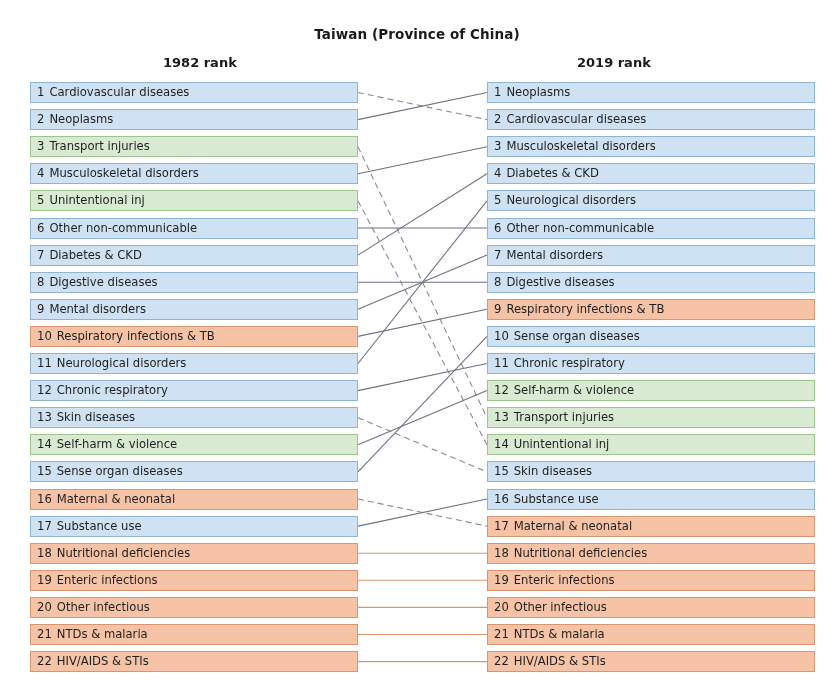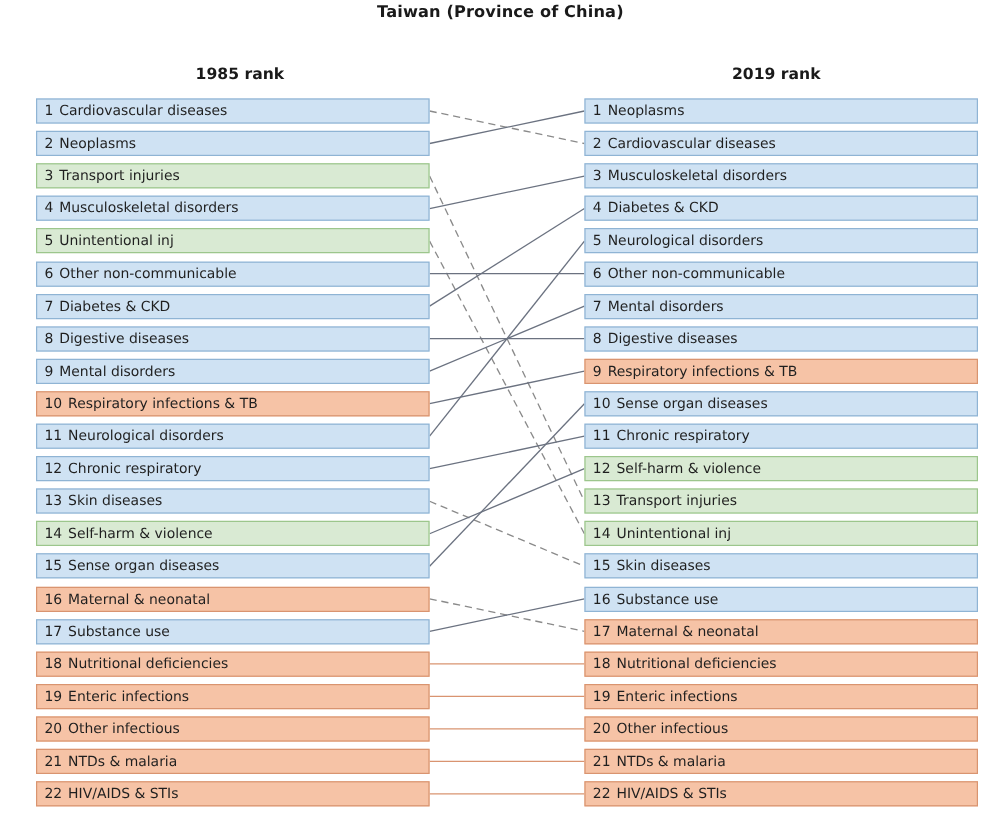--- a/index.html
+++ b/index.html
@@ -9,38 +9,38 @@
     background:#ffffff;
     font-family:"DejaVu Sans","Liberation Sans",sans-serif;
     color:#1a1a1a;
     overflow:hidden;
     position:relative;
   }
   #chart-root{position:relative;width:834px;height:680px;}
 
   
   .title-block{
-    position:absolute;left:0;top:2px;width:834px;
+    position:absolute;left:0;top:26px;width:834px;
     text-align:center;
   }
   .title-line{
     font-size:13.5px;font-weight:bold;line-height:17px;
     letter-spacing:.1px;
     color:#1a1a1a;
   }
 
   
   .col-header{
     position:absolute;top:55px;
     font-size:13px;font-weight:bold;
     color:#1a1a1a;
     white-space:nowrap;
   }
   #header-1990{left:163px;}
-  #header-2019{left:610px;}
+  #header-2019{left:577px;}
 
   
   .rank-column{position:absolute;top:82px;width:328px;}
   #column-1990{left:30px;}
   #column-2019{left:487px;}
 
   .rank-row{
     position:absolute;left:0;width:328px;height:21px;
     box-sizing:border-box;
     border:1px solid #9a9a9a;
@@ -68,21 +68,21 @@
 </style>
 </head>
 <body>
 
 <div id="chart-root">
 
   <div class="title-block">
     <div class="title-line">Taiwan (Province of China)</div>
   </div>
 
-  <div class="col-header" id="header-1990">1985 rank</div>
+  <div class="col-header" id="header-1990">1982 rank</div>
   <div class="col-header" id="header-2019">2019 rank</div>
 
   <svg id="connectors">
       <line x1="358" y1="92.5" x2="487" y2="119.6" stroke="#8a8a8a" stroke-width="1.1" stroke-dasharray="6,4"></line>
       <line x1="358" y1="119.6" x2="487" y2="92.5" stroke="#6b7280" stroke-width="1.1"></line>
       <line x1="358" y1="146.7" x2="487" y2="417.70000000000005" stroke="#8a8a8a" stroke-width="1.1" stroke-dasharray="6,4"></line>
       <line x1="358" y1="173.8" x2="487" y2="146.7" stroke="#6b7280" stroke-width="1.1"></line>
       <line x1="358" y1="200.9" x2="487" y2="444.8" stroke="#8a8a8a" stroke-width="1.1" stroke-dasharray="6,4"></line>
       <line x1="358" y1="228" x2="487" y2="228" stroke="#6b7280" stroke-width="1.1"></line>
       <line x1="358" y1="255.10000000000002" x2="487" y2="173.8" stroke="#6b7280" stroke-width="1.1"></line>

